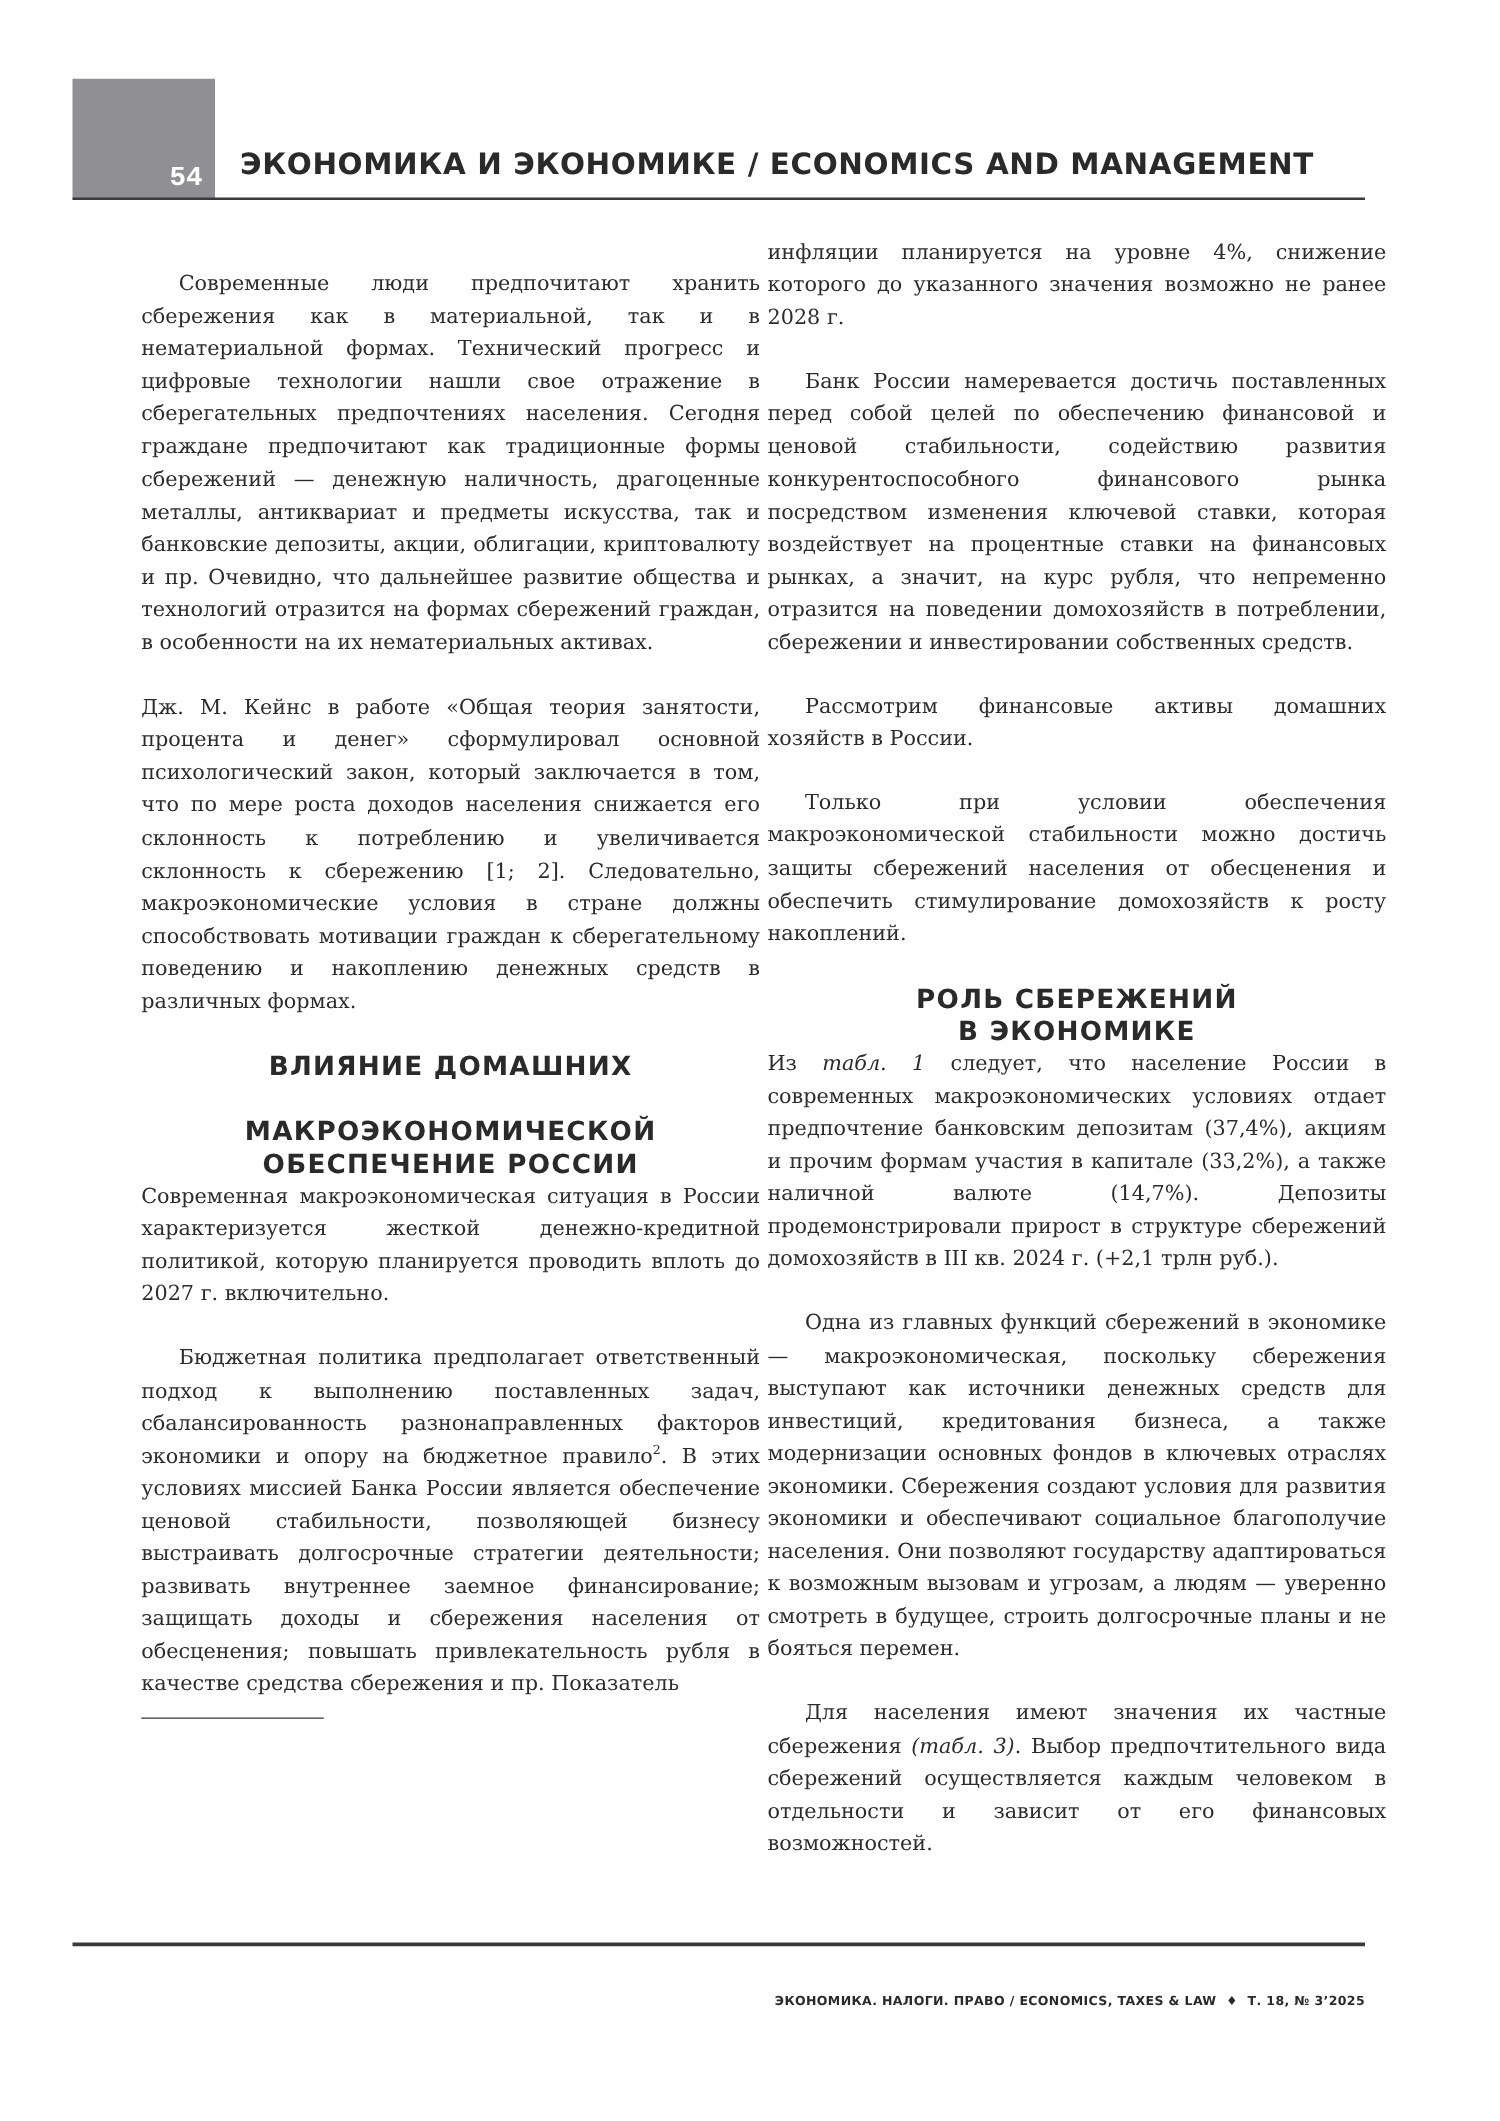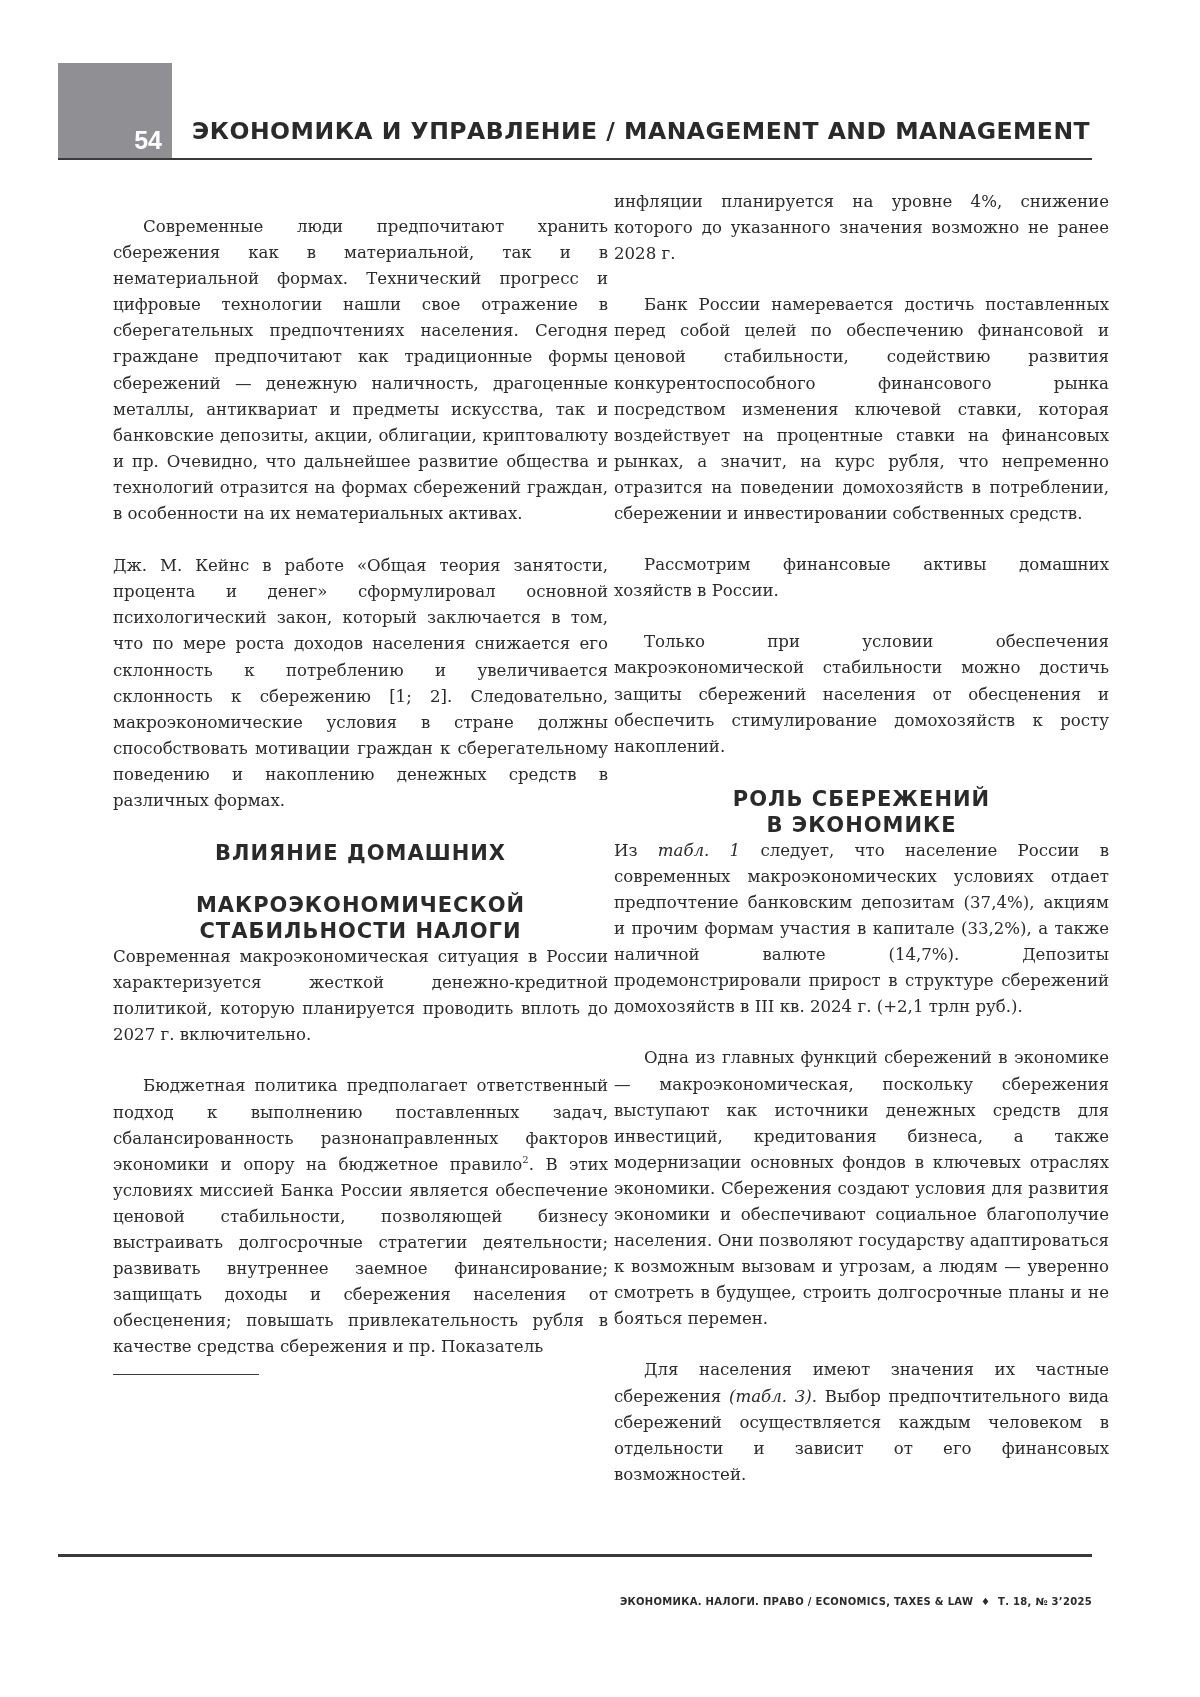--- a/index.html
+++ b/index.html
@@ -2,22 +2,22 @@
 <html><head>
   <meta charset="utf-8">
   <style>
     html, body { margin: 0; padding: 0; background: #ffffff; }
     body { width: 1200px; height: 1697px; position: relative; overflow: hidden;
            font-family: "DejaVu Serif", "Liberation Serif", serif; color: #2b2b2b; }
 
     .page-tab { position: absolute; left: 58px; top: 63px; width: 114px; height: 96px;
                 background: #909094; }
     .page-num { position: absolute; right: 10px; bottom: 4px; color: #ffffff;
-                font-family: Liberation Sans, sans-serif;
-                font-size: 25px; font-weight: bold; letter-spacing: 0px; }
+                font-family: Liberation Mono, monospace;
+                font-size: 22px; font-weight: bold; letter-spacing: 0px; }
     .running-head { position: absolute; left: 192px; top: 117px;
                     font-family: "DejaVu Sans", "Liberation Sans", sans-serif;
                     font-weight: bold; font-size: 23.5px; color: #2a2a2a;
                     letter-spacing: 0.5px; white-space: nowrap; }
     .head-rule { position: absolute; left: 58px; top: 158px; width: 1034px; height: 2px;
                  background: #3a3a3a; }
 
     .column { position: absolute; top: 189px; width: 495px; }
     .col-left { left: 113px; }
     .col-right { left: 614px; }
@@ -45,35 +45,35 @@
                     font-weight: bold; font-size: 10px; color: #2a2a2a; white-space: nowrap;
                     letter-spacing: 0.3px; }
     .diamond { display: inline-block; margin: 0 4px; }
   </style>
 </head>
 <body>
 
 <div class="page-tab">
   <span class="page-num">54</span>
 </div>
-<div class="running-head">ЭКОНОМИКА И УПРАВЛЕНИЕ / MANAGEMENT AND MANAGEMENT</div>
+<div class="running-head">ЭКОНОМИКА И ЭКОНОМИКЕ / ECONOMICS AND MANAGEMENT</div>
 <div class="head-rule"></div>
 
 <div class="column col-left">
   <p class="indent">Современные люди предпочитают хранить сбережения как в материальной, так и в нематериальной формах. Технический прогресс и цифровые технологии нашли свое отражение в сберегательных предпочтениях населения. Сегодня граждане предпочитают как традиционные формы сбережений — денежную наличность, драгоценные металлы, антиквариат и предметы искусства, так и банковские депозиты, акции, облигации, криптовалюту и пр. Очевидно, что дальнейшее развитие общества и технологий отразится на формах сбережений граждан, в особенности на их нематериальных активах.</p>
 
   <div class="h-gap"></div>
   <p>Дж. М. Кейнс в работе «Общая теория занятости, процента и денег» сформулировал основной психологический закон, который заключается в том, что по мере роста доходов населения снижается его склонность к потреблению и увеличивается склонность к сбережению [1; 2]. Следовательно, макроэкономические условия в стране должны способствовать мотивации граждан к сберегательному поведению и накоплению денежных средств в различных формах.</p>
 
   <div class="h-gap"></div>
   <h2>
     <span>ВЛИЯНИЕ ДОМАШНИХ</span><br>
     <br>
     <span>МАКРОЭКОНОМИЧЕСКОЙ</span><br>
-    <span>СТАБИЛЬНОСТИ НАЛОГИ</span>
+    <span>ОБЕСПЕЧЕНИЕ РОССИИ</span>
   </h2>
   <p>Современная макроэкономическая ситуация в России характеризуется жесткой денежно-кредитной политикой, которую планируется проводить вплоть до 2027 г. включительно.</p>
   <p class="indent"><span>Бюджетная политика предполагает ответственный подход к выполнению поставленных задач, сбалансированность разнонаправленных факторов экономики и опору на бюджетное правило</span><sup>2</sup><span>. В этих условиях миссией Банка России является обеспечение ценовой стабильности, позволяющей бизнесу выстраивать долгосрочные стратегии деятельности; развивать внутреннее заемное финансирование; защищать доходы и сбережения населения от обесценения; повышать привлекательность рубля в качестве средства сбережения и пр. Показатель</span></p>
 
   <div class="fn-rule"></div>
 </div>
 
 <div class="column col-right">
   <p>инфляции планируется на уровне 4%, снижение которого до указанного значения возможно не ранее 2028 г.</p>
   <p class="indent">Банк России намеревается достичь поставленных перед собой целей по обеспечению финансовой и ценовой стабильности, содействию развития конкурентоспособного финансового рынка посредством изменения ключевой ставки, которая воздействует на процентные ставки на финансовых рынках, а значит, на курс рубля, что непременно отразится на поведении домохозяйств в потреблении, сбережении и инвестировании собственных средств.</p>

